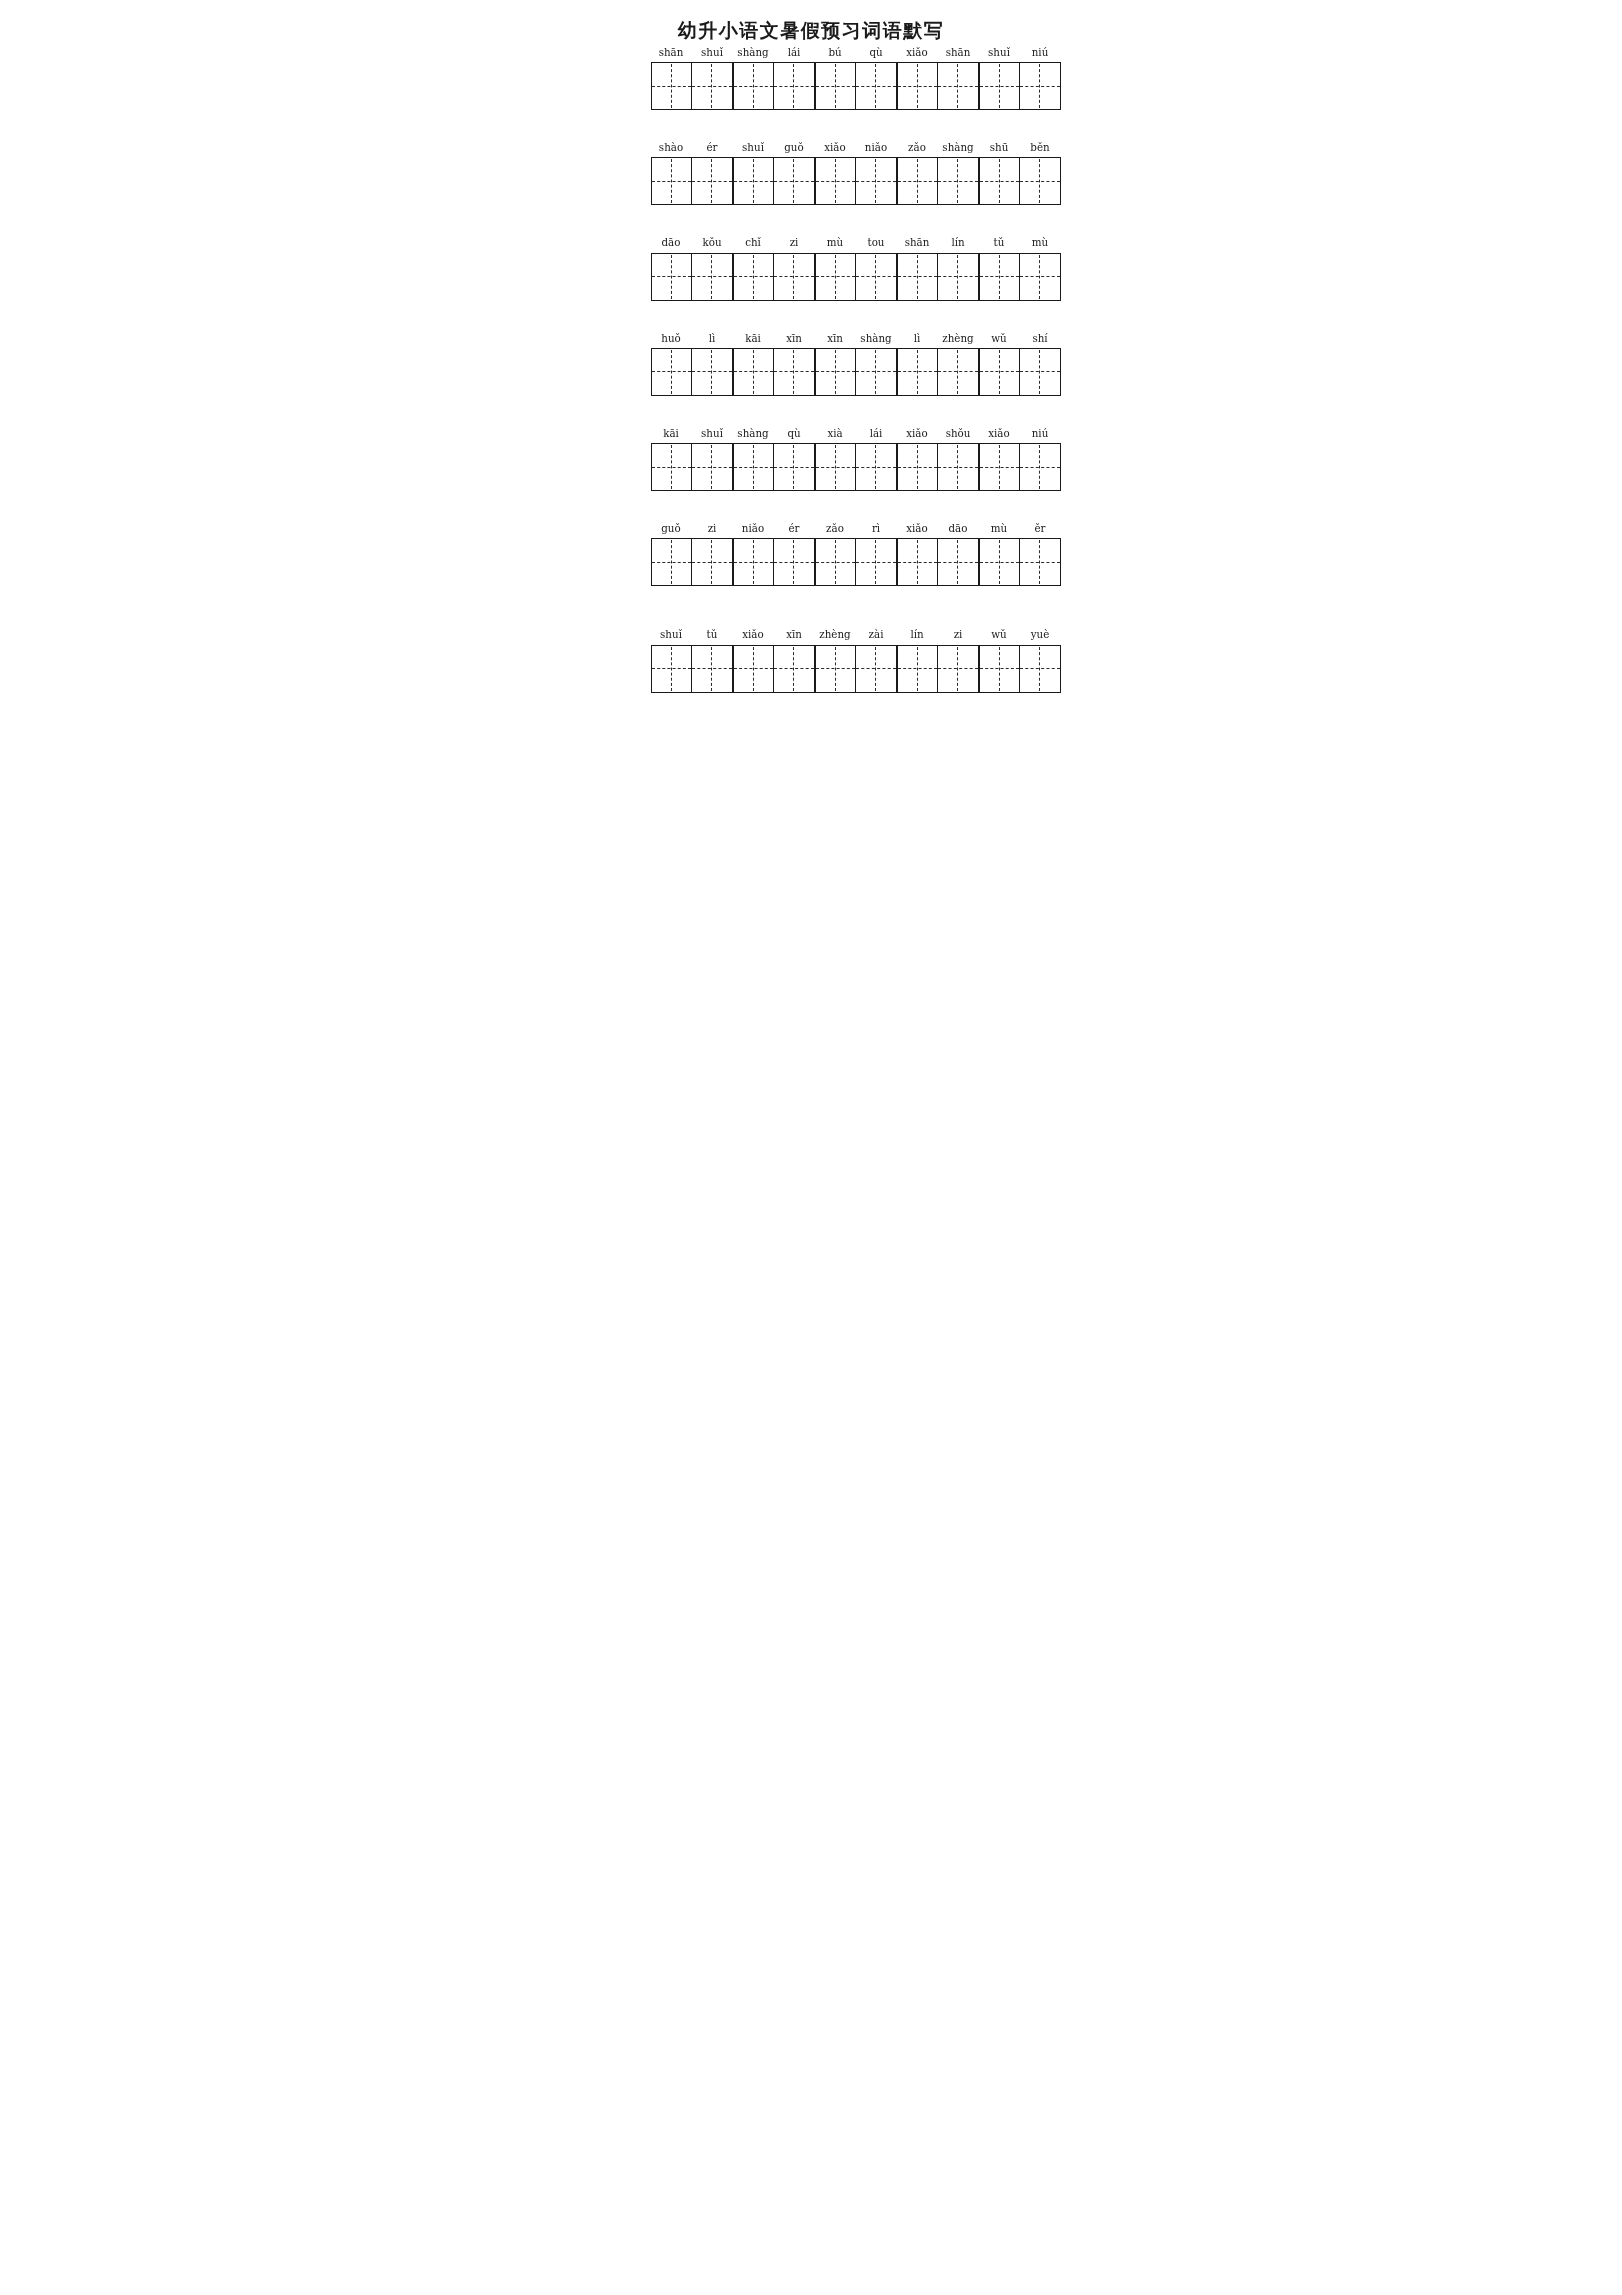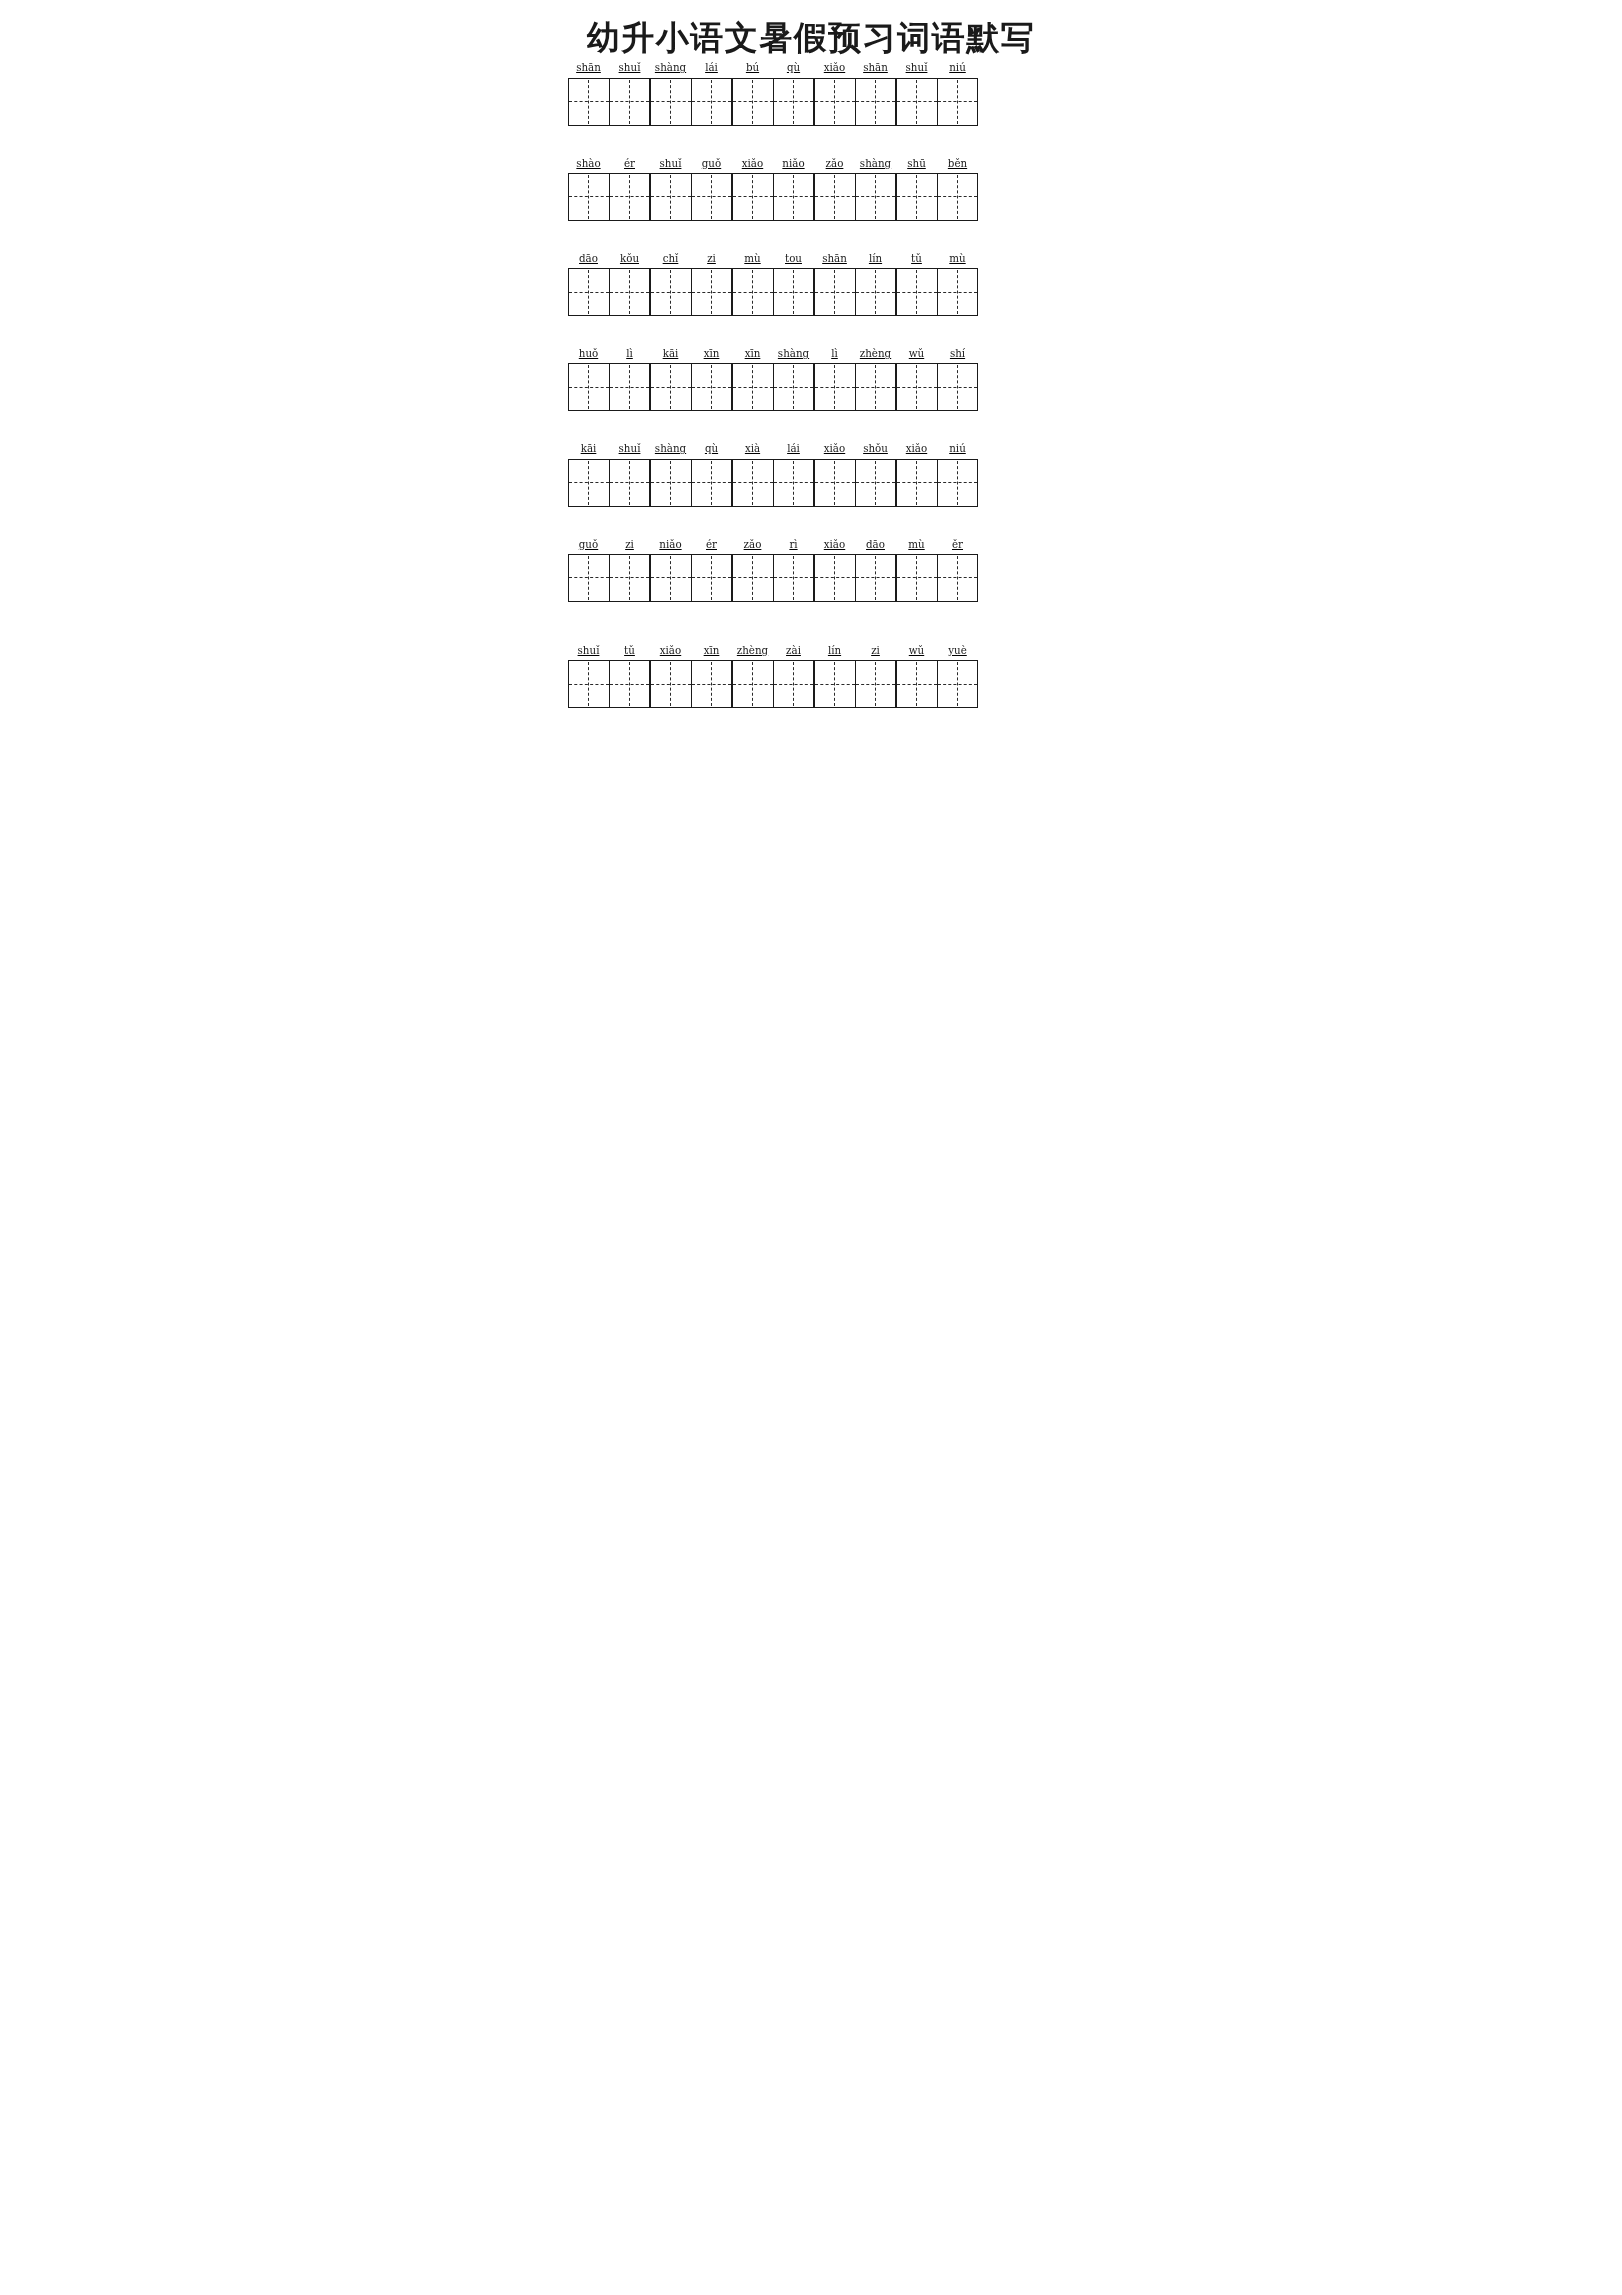--- a/index.html
+++ b/index.html
@@ -15,34 +15,33 @@
     margin: 0 auto;
     background: var(--bg);
     font-family: "DejaVu Serif", serif;
     padding-bottom: 47px;
   }
   .title {
     margin: 19.6px 0 0 0;
     text-align: center;
     font-family: "DejaVu Sans", sans-serif;
     font-weight: bold;
-    font-size: 33px;
+    font-size: 19px;
     letter-spacing: 1.5px;
     color: var(--ink);
     line-height: 1.12;
   }
   .rows { display: block; }
   .row-group { margin-top: 31px; }
   .row-group:first-child { margin-top: 4.9px; }
   .row-group:last-child { margin-top: 42px; }
   .line {
     display: flex;
-    justify-content: flex-start;
+    justify-content: flex-end;
     padding: 0 21px 0 27.5px;
-    text-decoration: underline;
   }
   .p-line { align-items: flex-end; }
   .b-line { margin-top: 3.4px; }
   .pinyin-word {
     width: 82px;
     display: flex;
   }
   .pinyin-word span {
     flex: 1;
     text-align: center;

